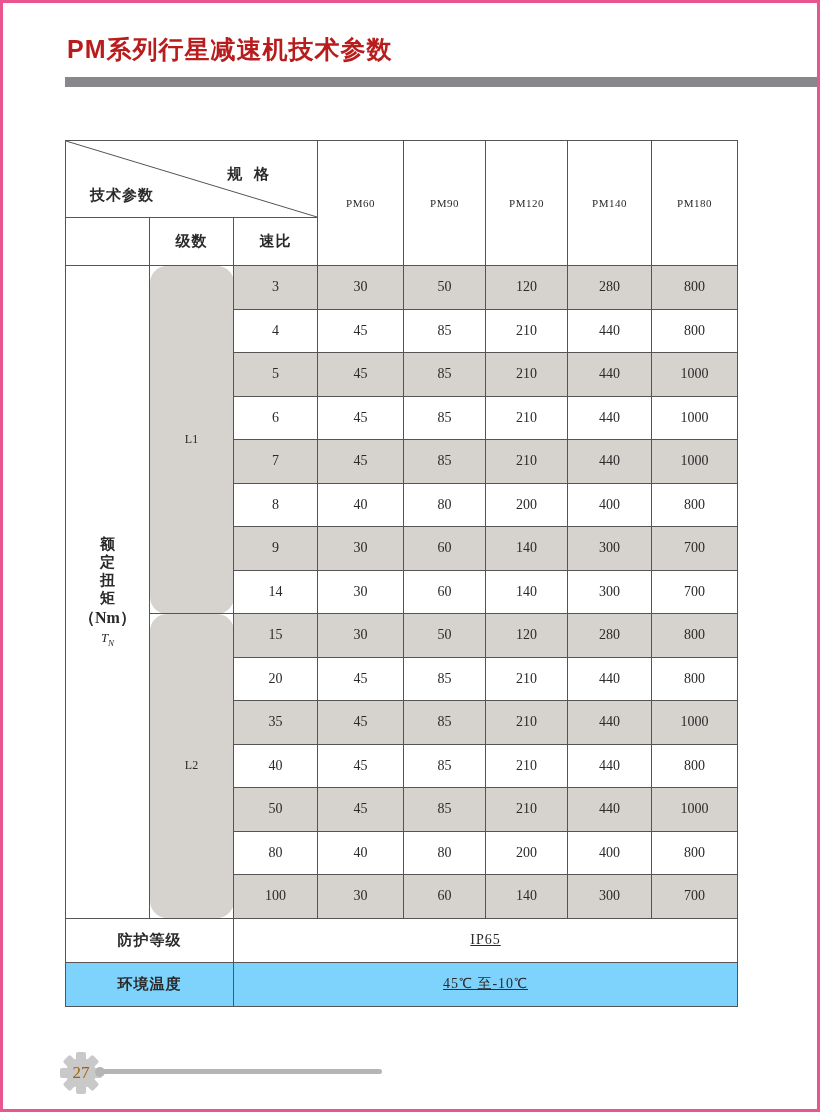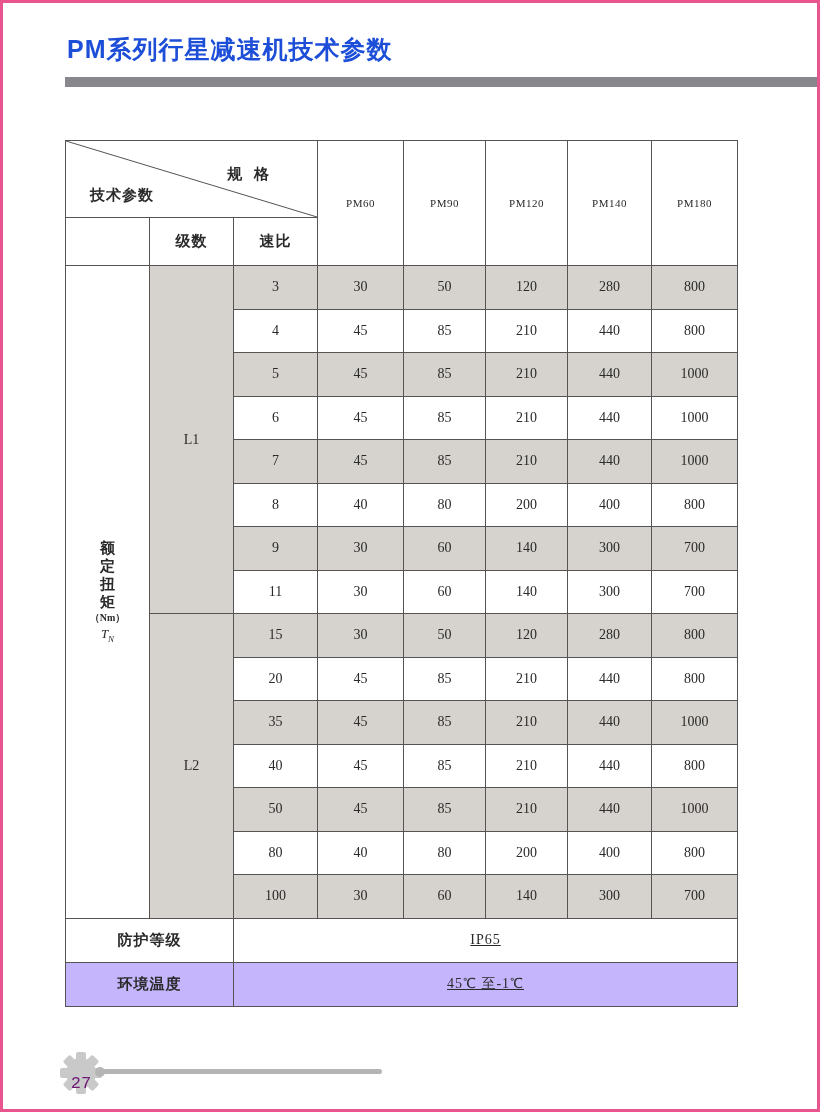--- a/index.html
+++ b/index.html
@@ -11,21 +11,21 @@
     border:3px solid #e9558f;
     overflow:hidden;
     font-family:"Liberation Serif", serif;
     color:#2a2a2a;
   }
   
   .page-title {
     position:absolute; left:64px; top:30px;
     font-family:"Liberation Sans", sans-serif;
     font-weight:bold; font-size:25px; letter-spacing:1px;
-    color:#1d4ed8;
+    color:#b91c1c;
   }
   .title-bar {
     position:absolute; left:62px; top:74px; right:0; height:10px;
     background:#88878b;
   }
   
   table.spec {
     position:absolute; left:62px; top:137px;
     border-collapse:collapse; table-layout:fixed;
     width:672px;
@@ -52,46 +52,46 @@
   }
   .diag-bl {
     position:absolute; bottom:12px; left:24px;
     font-weight:600; font-size:15px; letter-spacing:1px;
   }
   tr.h2 td { font-weight:600; font-size:15px; letter-spacing:1px; }
   
   td.torque-cell { background:#ffffff !important; }
   .torque-wrap { display:flex; flex-direction:column; align-items:center; line-height:1.2; }
   .torque-wrap .tchar { font-size:15px; font-weight:600; }
-  .torque-wrap .tunit { font-size:10px; font-weight:600; margin-top:1px; }
+  .torque-wrap .tunit { font-size:16px; font-weight:600; margin-top:1px; }
   .torque-wrap .tsym  { font-size:13px; font-style:italic; margin-top:2px;text-align:center; }
   .torque-wrap .tsym sub { font-size:9px; font-style:italic; }
   
-  td.stage-cell { background:#d6d3ce !important; font-size:14px; }
+  td.stage-cell { background:#d6d3ce !important; font-size:12px;border-radius:17px; }
   
   tr.drow.shade td.ratio-cell,
   tr.drow.shade td.val-cell { background:#d6d3ce; }
   
   tr.frow td.flabel { font-weight:600; font-size:15px; letter-spacing:1px; }
   tr.frow td.fvalue { font-size:14px; letter-spacing:1px;text-decoration:underline; }
-  tr.frow.shade td { background:#c4b5fd; }
+  tr.frow.shade td { background:#7dd3fc; }
   
   .footer-rule {
     position:absolute; left:95px; top:1066px;
     width:284px; height:5px; background:#b5b5b5; border-radius:3px;
   }
   .footer-dot {
     position:absolute; left:92px; top:1064px;
     width:10px; height:10px; border-radius:50%; background:#b5b5b5;
   }
   .page-badge { position:absolute; left:56px; top:1048px; width:44px; height:44px; }
   .page-badge .num {
-    position:absolute; left:0; top:10px; width:44px; height:44px;
+    position:absolute; left:0; top:0; width:44px; height:44px;
     display:flex; align-items:center; justify-content:center;
-    font-size:17px; color:#701a75; font-family:Liberation Mono, monospace;
+    font-size:17px; color:#a16207; font-family:Liberation Serif, serif;
   }
 </style>
 </head>
 <body>
 
 <div class="page">
 
   <div class="page-title">PM系列行星减速机技术参数</div>
   <div class="title-bar"></div>
 
@@ -188,21 +188,21 @@
         </tr>
         <tr class="drow shade">
           <td class="ratio-cell">9</td>
           <td class="val-cell">30</td>
           <td class="val-cell">60</td>
           <td class="val-cell">140</td>
           <td class="val-cell">300</td>
           <td class="val-cell">700</td>
         </tr>
         <tr class="drow">
-          <td class="ratio-cell">11</td>
+          <td class="ratio-cell">14</td>
           <td class="val-cell">30</td>
           <td class="val-cell">60</td>
           <td class="val-cell">140</td>
           <td class="val-cell">300</td>
           <td class="val-cell">700</td>
         </tr>
         <tr class="drow shade">
           <td class="stage-cell" rowspan="7">L2</td>
           <td class="ratio-cell">15</td>
           <td class="val-cell">30</td>
@@ -258,21 +258,21 @@
           <td class="val-cell">140</td>
           <td class="val-cell">300</td>
           <td class="val-cell">700</td>
         </tr>
         <tr class="frow" id="footer-row-protection">
         <td class="flabel" colspan="2">防护等级</td>
         <td class="fvalue" colspan="6">IP65</td>
       </tr>
       <tr class="frow shade">
         <td class="flabel" colspan="2">环境温度</td>
-        <td class="fvalue" colspan="6">45℃ 至-1℃</td>
+        <td class="fvalue" colspan="6">45℃ 至-10℃</td>
       </tr>
     </tbody>
   </table>
 
   <div class="page-badge">
     <svg viewBox="0 0 44 44" width="44" height="44">
       <g fill="#c9c9c9">
         <g id="teeth">
             <rect x="17" y="1" width="10" height="10" rx="2" transform="rotate(0 22 22)"></rect>
             <rect x="17" y="1" width="10" height="10" rx="2" transform="rotate(45 22 22)"></rect>

